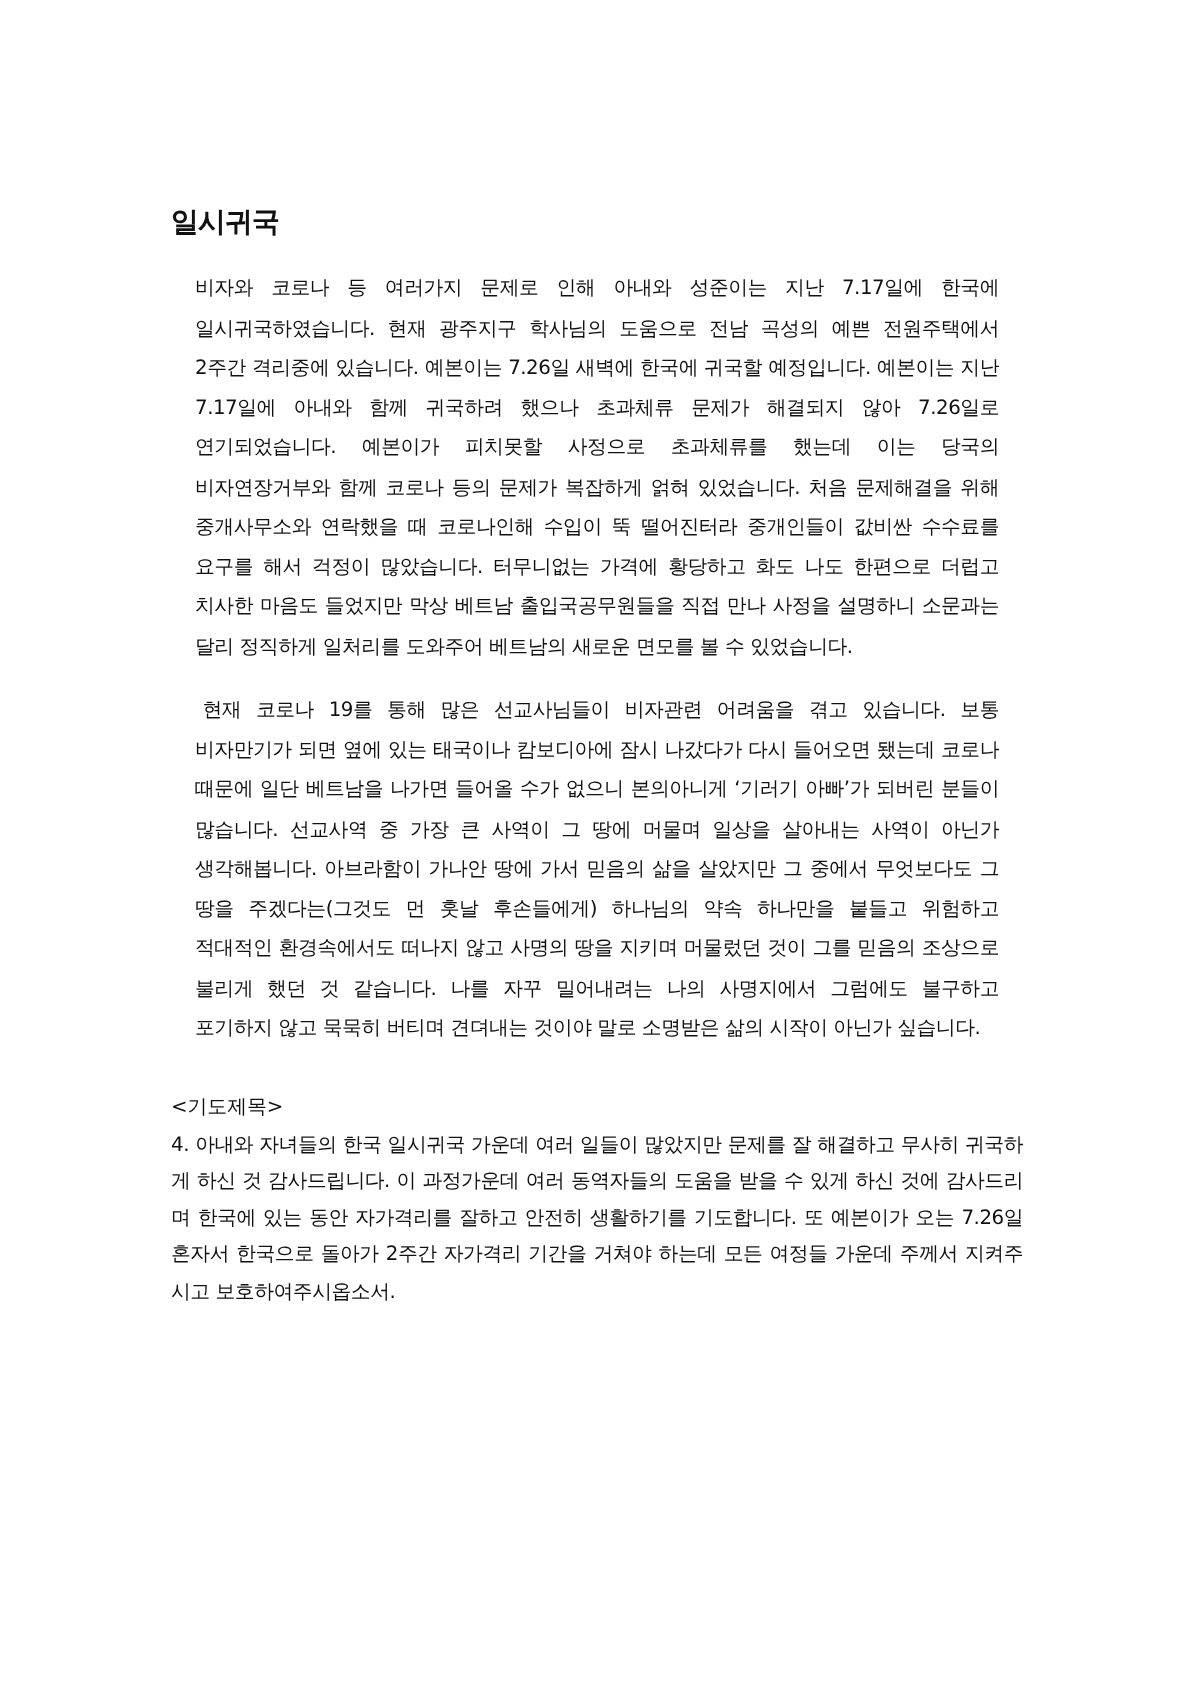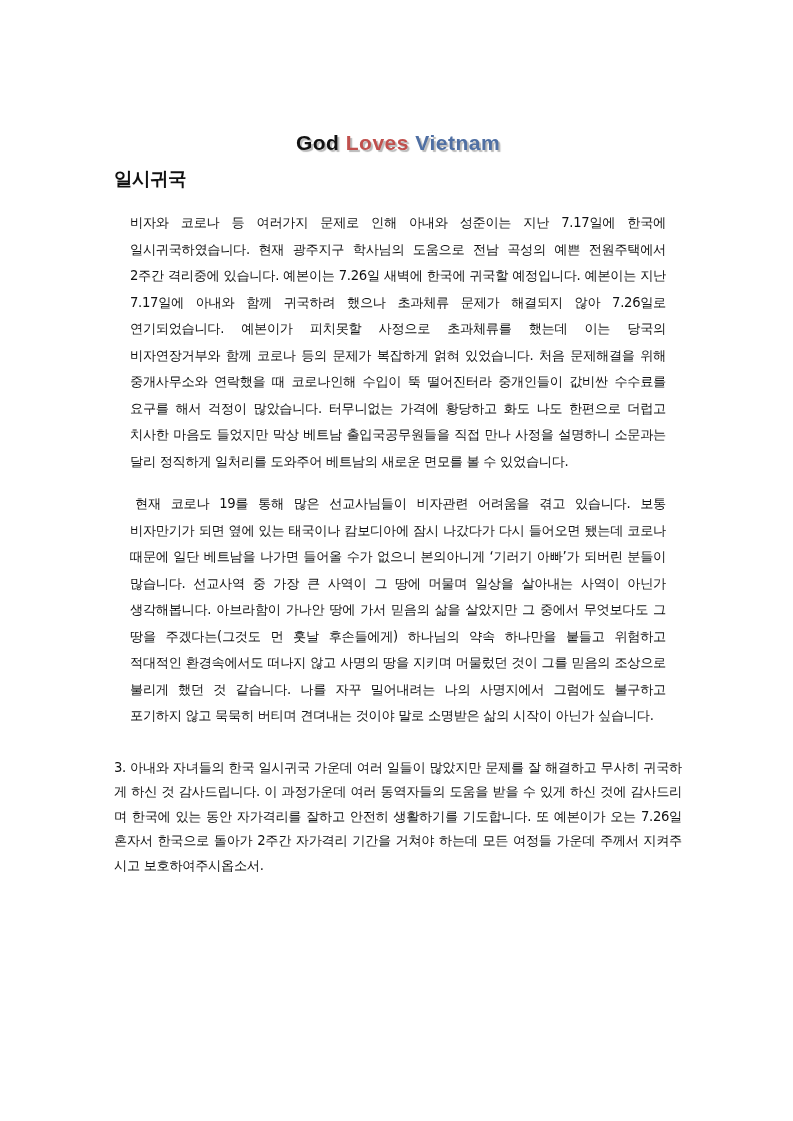--- a/index.html
+++ b/index.html
@@ -71,27 +71,23 @@
       text-align: justify;
       text-align-last: left;
       margin: 0;
       letter-spacing: -0.3px;
     }
   </style>
 </head>
 <body>
 
 <div class="page">
-  <div class="title">
-    <span class="t-god">God</span>
-    <span class="t-loves">Loves</span>
-    <span class="t-vietnam">Vietnam</span>
-  </div>
 
   <div class="heading">일시귀국</div>
 
   <p class="para">비자와 코로나 등 여러가지 문제로 인해 아내와 성준이는 지난 7.17일에 한국에 일시귀국하였습니다. 현재 광주지구 학사님의 도움으로 전남 곡성의 예쁜 전원주택에서 2주간 격리중에 있습니다. 예본이는 7.26일 새벽에 한국에 귀국할 예정입니다. 예본이는 지난 7.17일에 아내와 함께 귀국하려 했으나 초과체류 문제가 해결되지 않아 7.26일로 연기되었습니다. 예본이가 피치못할 사정으로 초과체류를 했는데 이는 당국의 비자연장거부와 함께 코로나 등의 문제가 복잡하게 얽혀 있었습니다. 처음 문제해결을 위해 중개사무소와 연락했을 때 코로나인해 수입이 뚝 떨어진터라 중개인들이 값비싼 수수료를 요구를 해서 걱정이 많았습니다. 터무니없는 가격에 황당하고 화도 나도 한편으로 더럽고 치사한 마음도 들었지만 막상 베트남 출입국공무원들을 직접 만나 사정을 설명하니 소문과는 달리 정직하게 일처리를 도와주어 베트남의 새로운 면모를 볼 수 있었습니다.</p>
   <p class="para indent">현재 코로나 19를 통해 많은 선교사님들이 비자관련 어려움을 겪고 있습니다. 보통 비자만기가 되면 옆에 있는 태국이나 캄보디아에 잠시 나갔다가 다시 들어오면 됐는데 코로나 때문에 일단 베트남을 나가면 들어올 수가 없으니 본의아니게 ‘기러기 아빠’가 되버린 분들이 많습니다. 선교사역 중 가장 큰 사역이 그 땅에 머물며 일상을 살아내는 사역이 아닌가 생각해봅니다. 아브라함이 가나안 땅에 가서 믿음의 삶을 살았지만 그 중에서 무엇보다도 그 땅을 주겠다는(그것도 먼 훗날 후손들에게) 하나님의 약속 하나만을 붙들고 위험하고 적대적인 환경속에서도 떠나지 않고 사명의 땅을 지키며 머물렀던 것이 그를 믿음의 조상으로 불리게 했던 것 같습니다. 나를 자꾸 밀어내려는 나의 사명지에서 그럼에도 불구하고 포기하지 않고 묵묵히 버티며 견뎌내는 것이야 말로 소명받은 삶의 시작이 아닌가 싶습니다.</p>
 
   <div class="prayer">
-    <p class="prayer-item">3. 아내와 자녀들의 한국 일시귀국 가운데 여러 일들이 많았지만 문제를 잘 해결하고 무사히 귀국하게 하신 것 감사드립니다. 이 과정가운데 여러 동역자들의 도움을 받을 수 있게 하신 것에 감사드리며 한국에 있는 동안 자가격리를 잘하고 안전히 생활하기를 기도합니다. 또 예본이가 오는 7.26일 혼자서 한국으로 돌아가 2주간 자가격리 기간을 거쳐야 하는데 모든 여정들 가운데 주께서 지켜주시고 보호하여주시옵소서.</p>
+    <p class="prayer-title">&lt;기도제목&gt;</p>
+    <p class="prayer-item">4. 아내와 자녀들의 한국 일시귀국 가운데 여러 일들이 많았지만 문제를 잘 해결하고 무사히 귀국하게 하신 것 감사드립니다. 이 과정가운데 여러 동역자들의 도움을 받을 수 있게 하신 것에 감사드리며 한국에 있는 동안 자가격리를 잘하고 안전히 생활하기를 기도합니다. 또 예본이가 오는 7.26일 혼자서 한국으로 돌아가 2주간 자가격리 기간을 거쳐야 하는데 모든 여정들 가운데 주께서 지켜주시고 보호하여주시옵소서.</p>
   </div>
 </div>
 
 </body></html>

